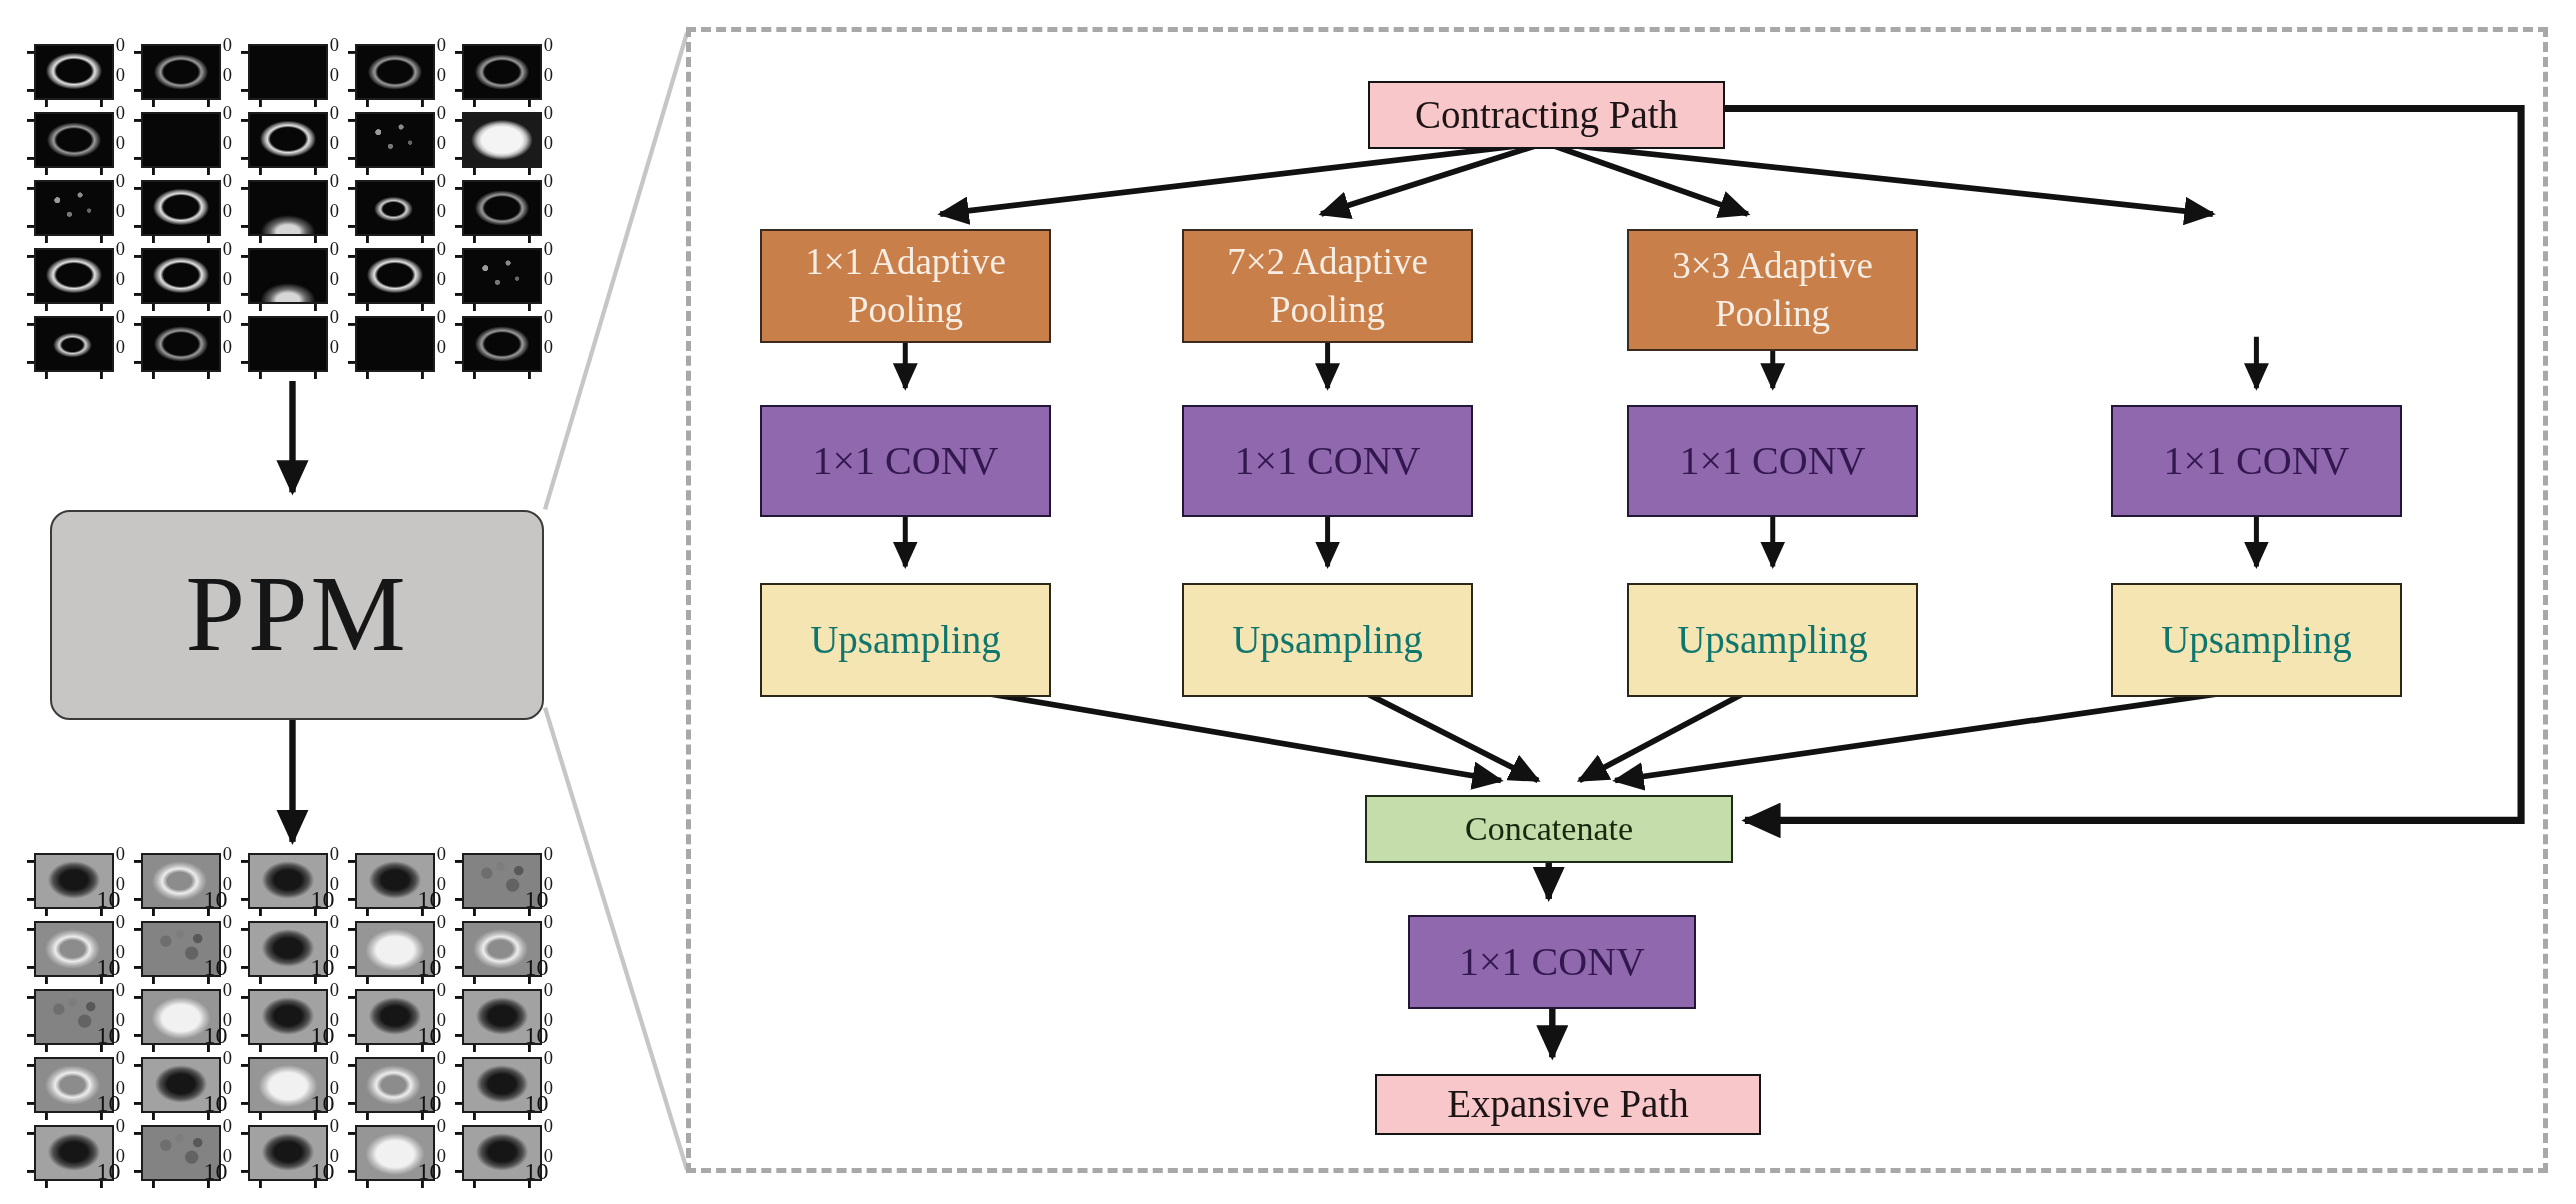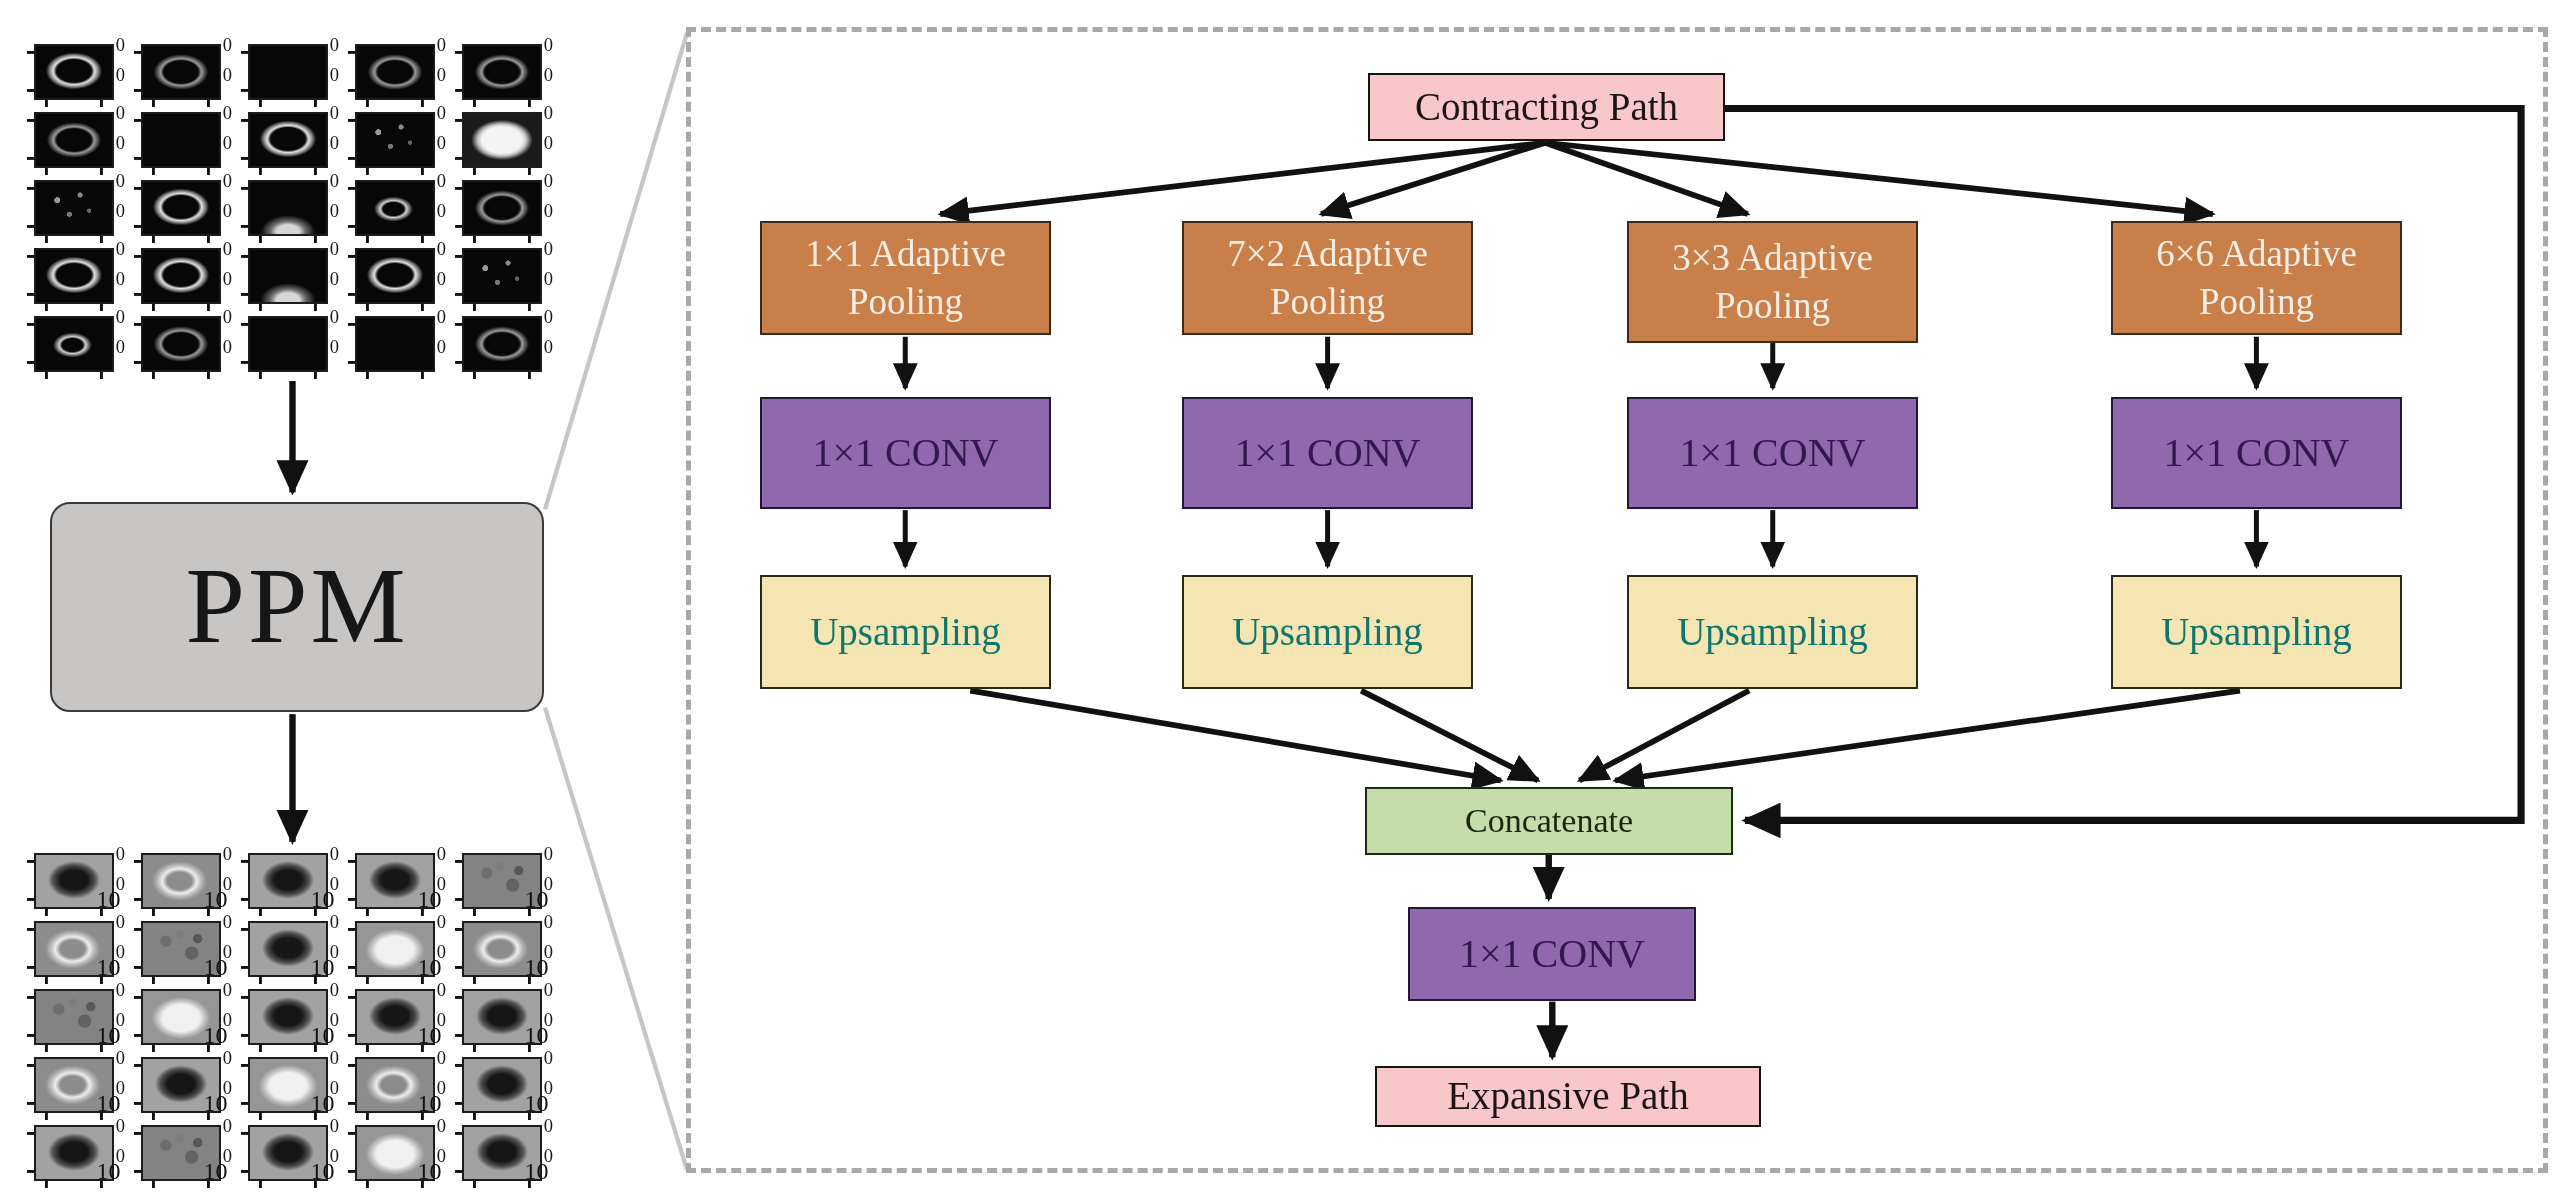--- a/index.html
+++ b/index.html
@@ -9,21 +9,21 @@
   
   .arrows{position:absolute;left:0;top:0;width:2576px;height:1205px;pointer-events:none;}
 
   
   .dashed-box{position:absolute;left:686px;top:27px;width:1862px;height:1146px;
               border:5px dashed #a8a8a8;box-sizing:border-box;}
 
   
   .node{position:absolute;box-sizing:border-box;border:2.9px solid #151515;
         display:flex;align-items:center;justify-content:center;text-align:center;
-        line-height:1.3;}
+        line-height:1.3;margin-top:8px;}
   .pink{background:#f7c7ca;color:#1d1416;border-color:#141414;font-size:39px;}
   .orange{background:#c97f4a;color:#f6eee4;border-color:#3a2a20;font-size:37px;padding:0 10px;}
   .purple{background:#9068ae;color:#32184f;border-color:#241735;font-size:40px;}
   .cream{background:#f4e5b2;color:#0f766e;border-color:#2c2817;font-size:39px;}
   .green{background:#c5dcab;color:#16290f;border-color:#1c2a18;font-size:34px;}
   .ppm-box{background:#c8c6c5;color:#161616;border-color:#3c3a39;font-size:107px;letter-spacing:2.9px;border-radius:20px;}
 
   
   .contracting{left:1368px;top:73px;width:357px;height:68px;}
   .pool1{left:760px;top:221px;width:291px;height:114px;}
@@ -368,23 +368,20 @@
 
   <div class="node orange pool1">
     <span>1×1 Adaptive Pooling</span>
   </div>
   <div class="node orange pool2">
     <span>7×2 Adaptive Pooling</span>
   </div>
   <div class="node orange pool3">
     <span>3×3 Adaptive Pooling</span>
   </div>
-  <div class="node orange pool4">
-    <span>6×6 Adaptive Pooling</span>
-  </div>
 
   <div class="node purple conv1">
     <span>1×1 CONV</span>
   </div>
   <div class="node purple conv2">
     <span>1×1 CONV</span>
   </div>
   <div class="node purple conv3">
     <span>1×1 CONV</span>
   </div>

